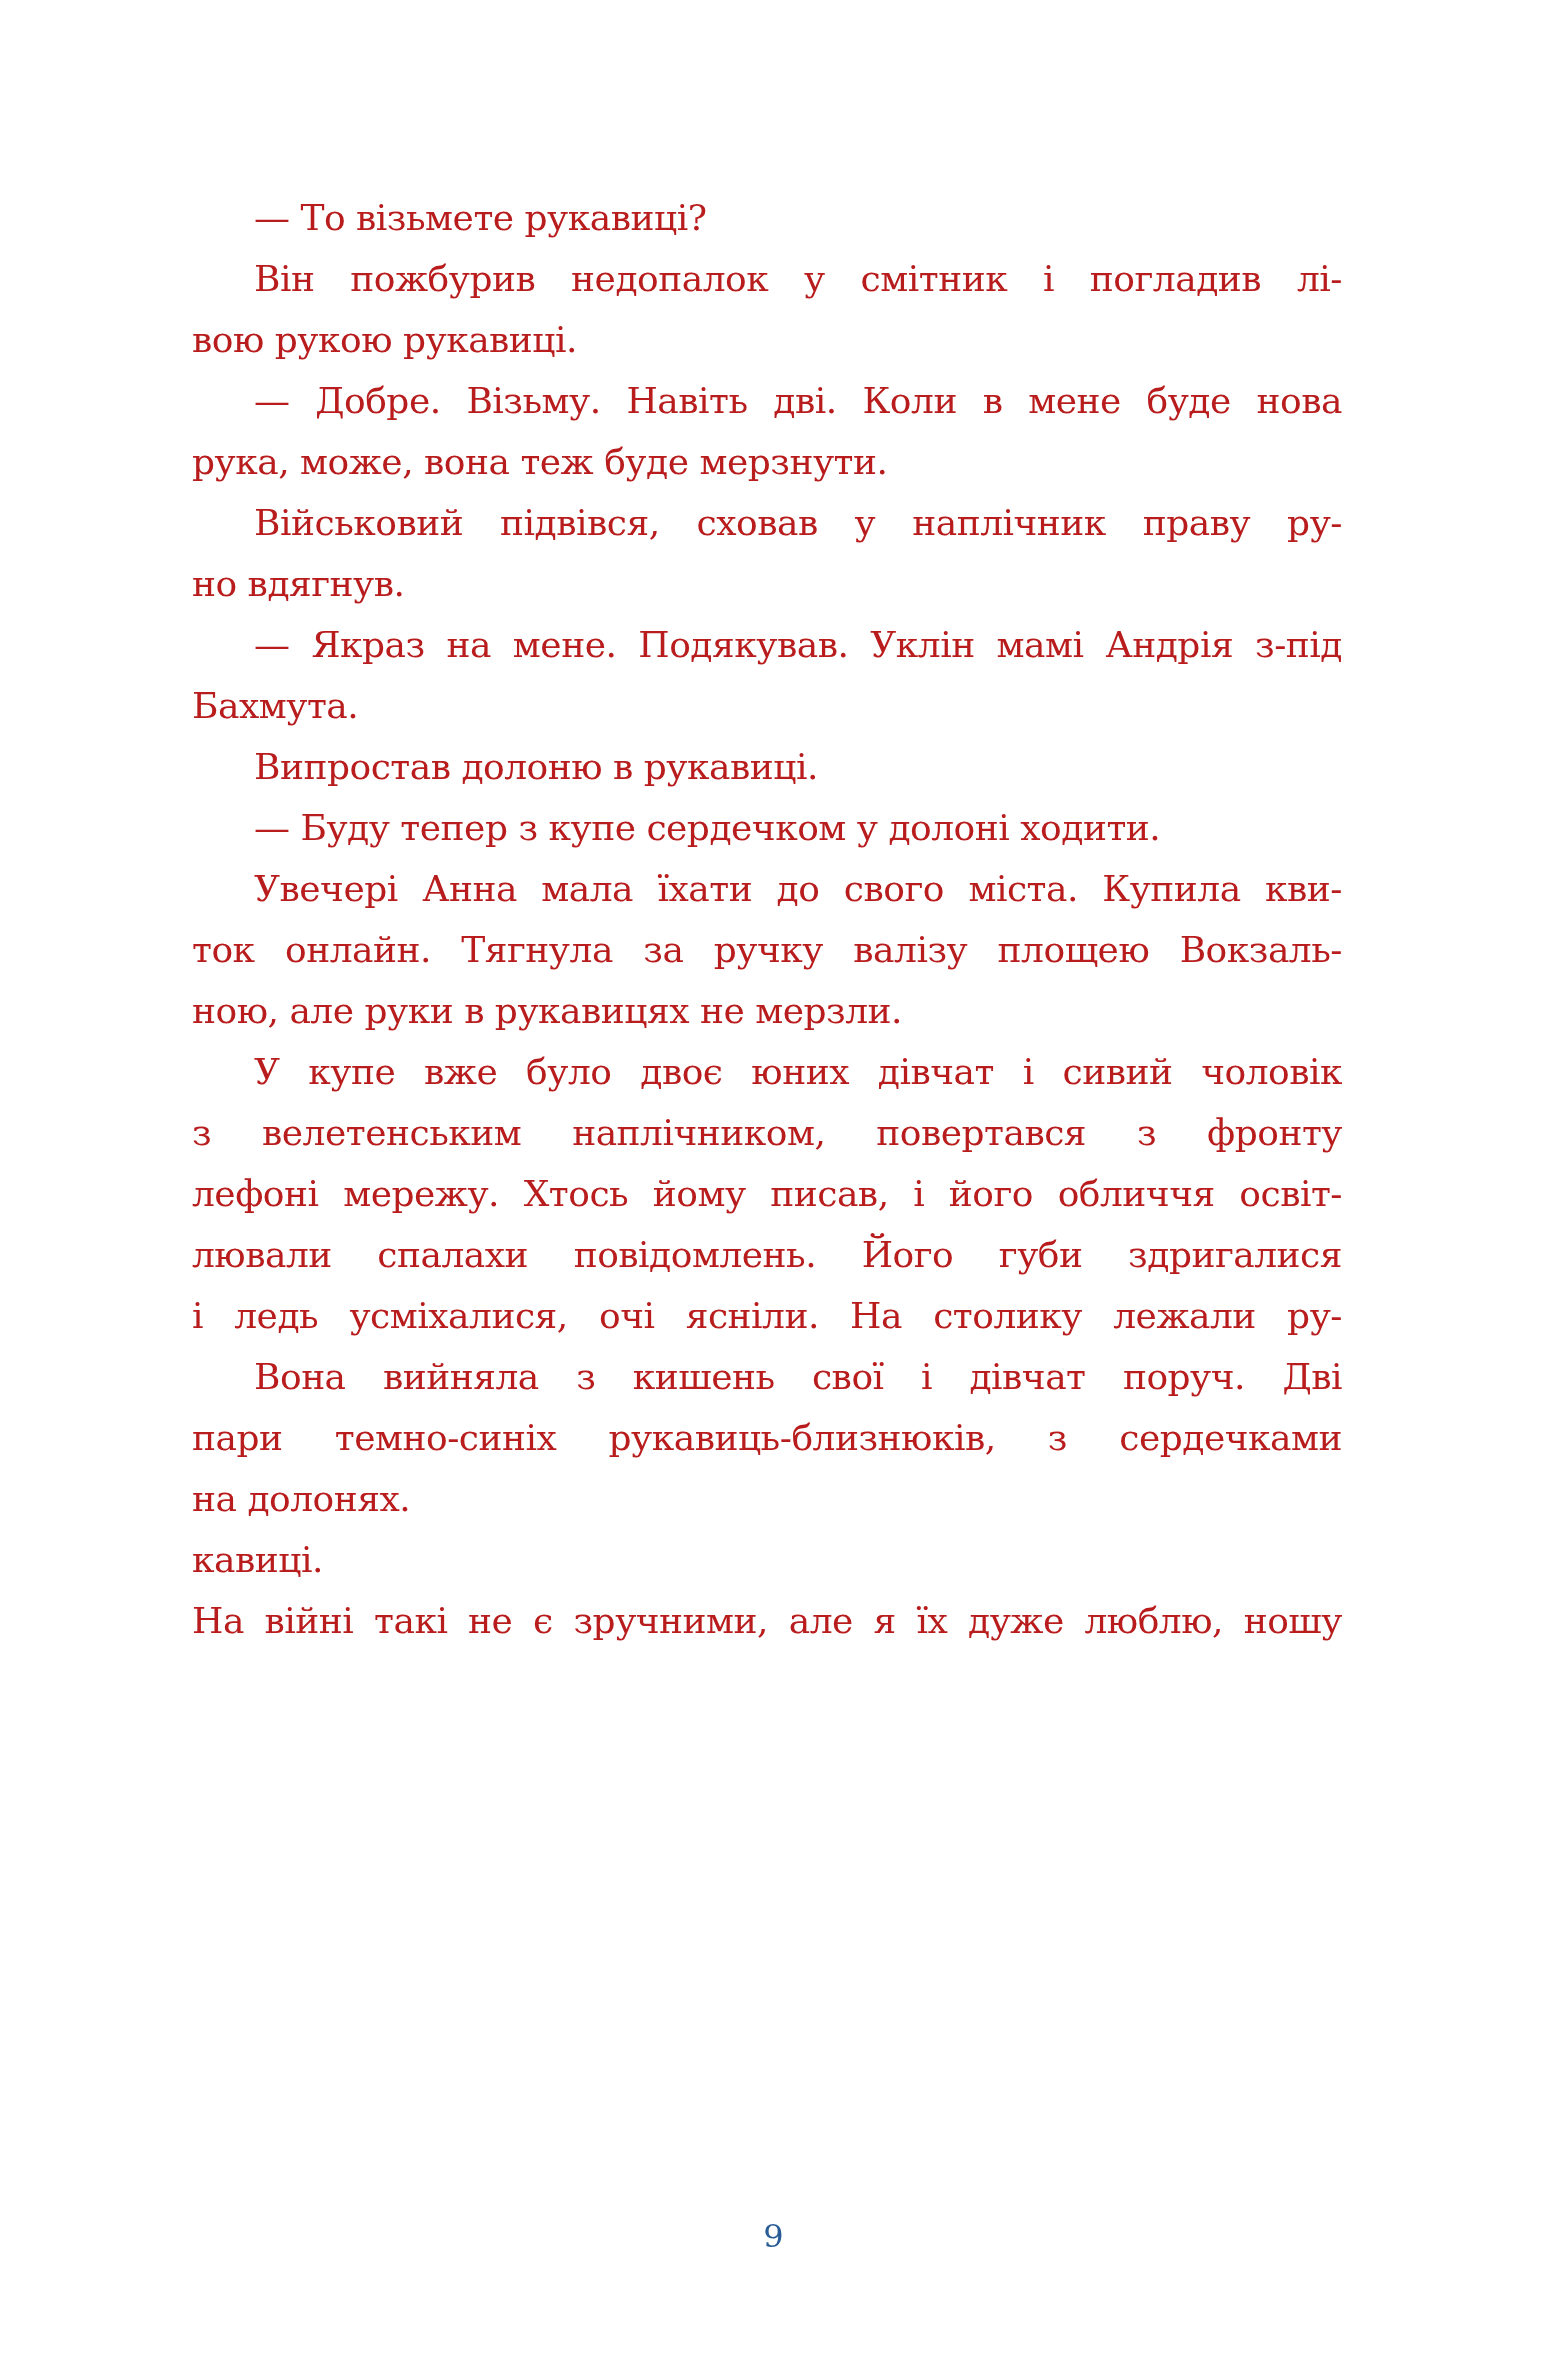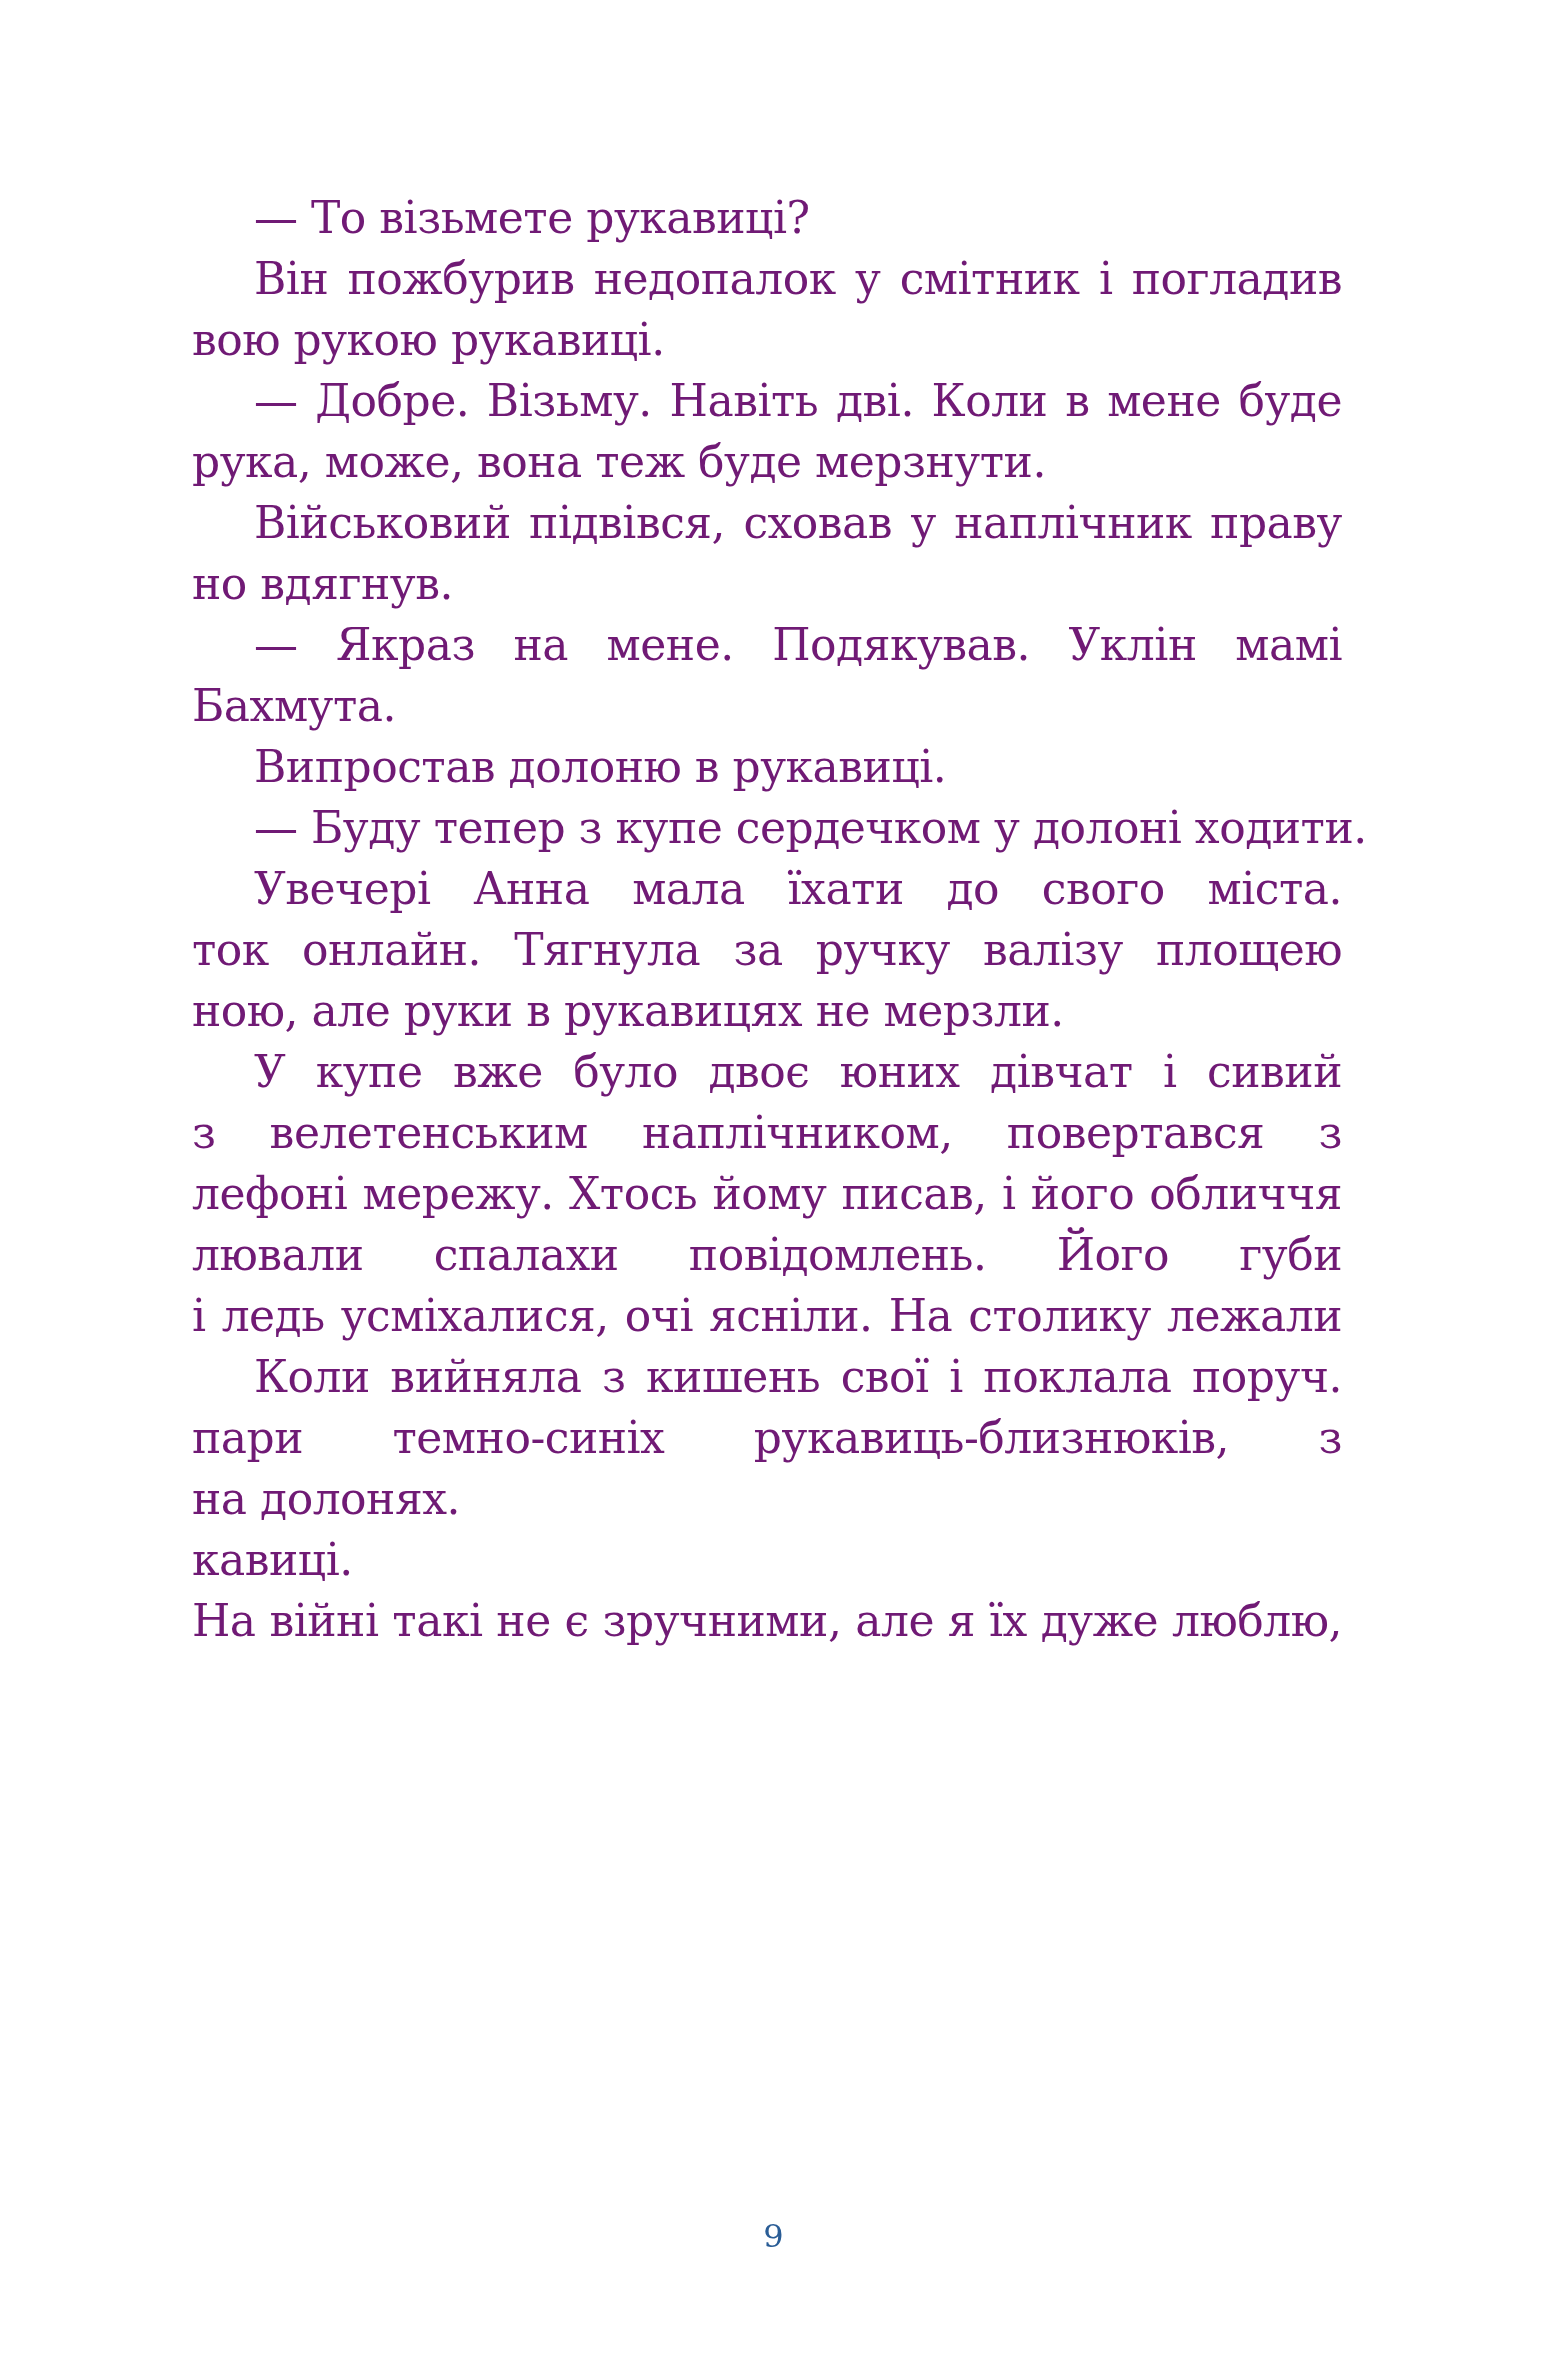--- a/index.html
+++ b/index.html
@@ -1,23 +1,23 @@
 <!DOCTYPE html>
 <html style="font-size:13px"><head>
 <meta charset="utf-8">
 <style>
   html, body { margin:0; padding:0; background:#ffffff; }
   body { width:1547px; height:2377px; position:relative; overflow:hidden; }
   .page { position:absolute; left:192px; top:187px; width:1150px; }
   .line {
     font-family: "DejaVu Serif", "Liberation Serif", serif;
-    font-size: 44px;
+    font-size: 36px;
     line-height: 61px;
     height: 61px;
-    color: #701a75;
+    color: #b91c1c;
     white-space: nowrap;
     letter-spacing: -0.5px;
   }
   .line.justify { text-align: justify; text-align-last: justify; white-space: normal; overflow:hidden; }
   .line.indent { padding-left: 62px; }
   .page-number {
     position:absolute; left:0; width:1547px; top:2217px; text-align:center;
     font-family: "DejaVu Serif", "Liberation Serif", serif;
     font-size: 32px; color:#2a5d96;
   }
@@ -38,21 +38,21 @@
   <div class="line indent">Випростав долоню в рукавиці.</div>
   <div class="line indent">— Буду тепер з купе сердечком у долоні ходити.</div>
   <div class="line indent justify">Увечері Анна мала їхати до свого міста. Купила кви-</div>
   <div class="line justify">ток онлайн. Тягнула за ручку валізу площею Вокзаль-</div>
   <div class="line">ною, але руки в рукавицях не мерзли.</div>
   <div class="line indent justify">У купе вже було двоє юних дівчат і сивий чоловік</div>
   <div class="line justify">з велетенським наплічником, повертався з фронту</div>
   <div class="line justify">лефоні мережу. Хтось йому писав, і його обличчя освіт-</div>
   <div class="line justify">лювали спалахи повідомлень. Його губи здригалися</div>
   <div class="line justify">і ледь усміхалися, очі ясніли. На столику лежали ру-</div>
-  <div class="line indent justify">Коли вийняла з кишень свої і поклала поруч. Дві</div>
+  <div class="line indent justify">Вона вийняла з кишень свої і дівчат поруч. Дві</div>
   <div class="line justify">пари темно-синіх рукавиць-близнюків, з сердечками</div>
   <div class="line">на долонях.</div>
   <div class="line">кавиці.</div>
   <div class="line justify">На війні такі не є зручними, але я їх дуже люблю, ношу</div>
 </div>
 
 <div class="page-number">9</div>
 
 
 </body></html>

